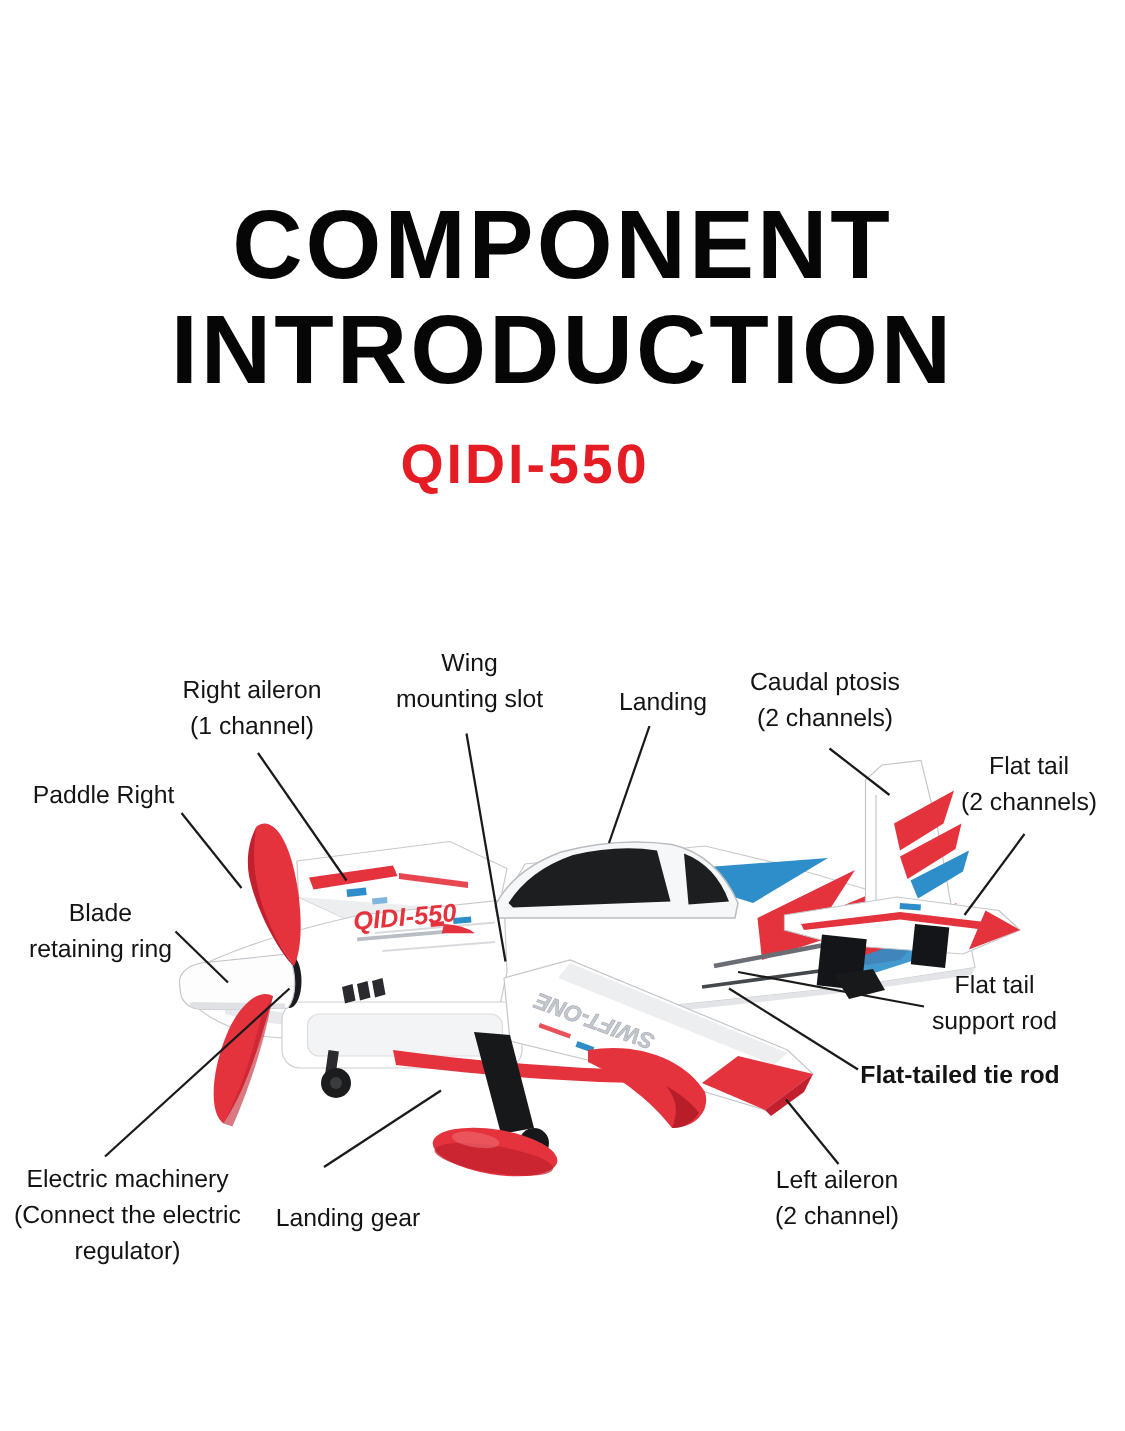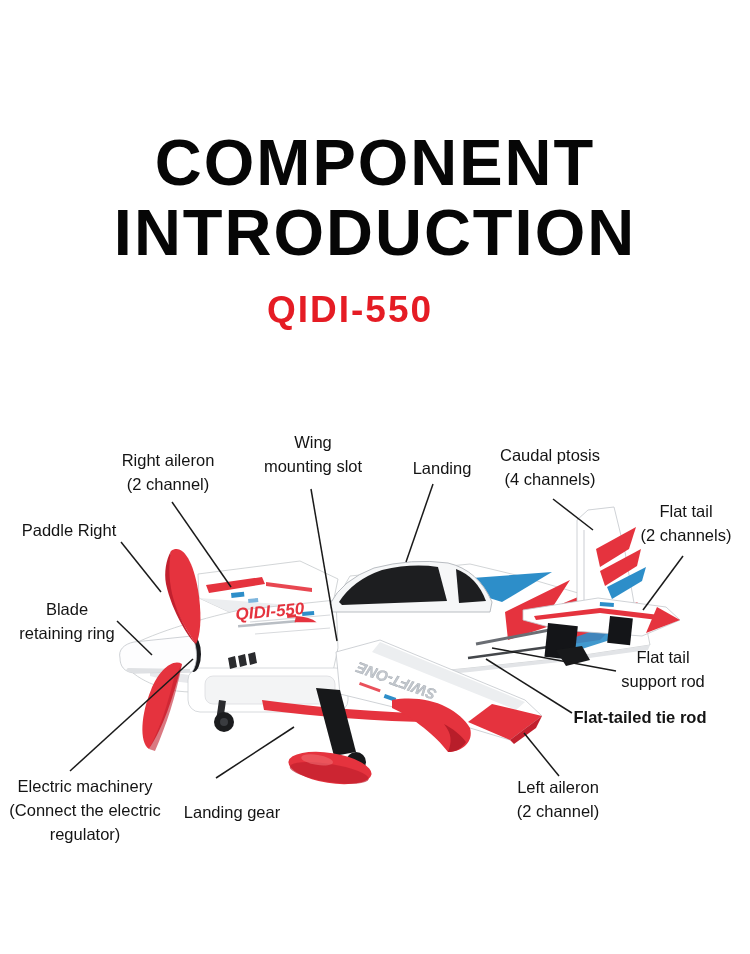--- a/index.html
+++ b/index.html
@@ -177,26 +177,26 @@
         <line x1="117" y1="621" x2="152" y2="655"></line>
         <line x1="616" y1="671" x2="492" y2="648"></line>
         <line x1="572" y1="713" x2="486" y2="659"></line>
         <line x1="70" y1="771" x2="193" y2="659"></line>
         <line x1="216" y1="778" x2="294" y2="727"></line>
         <line x1="559" y1="776" x2="524" y2="733"></line>
       </g>
     </svg>
 
     <div class="lbl lbl-right-aileron">Right aileron
-(2 channel)</div>
+(1 channel)</div>
     <div class="lbl lbl-wing-mounting-slot">Wing
 mounting slot</div>
     <div class="lbl lbl-fuselage">Landing</div>
     <div class="lbl lbl-caudal-ptosis">Caudal ptosis
-(4 channels)</div>
+(2 channels)</div>
     <div class="lbl lbl-flat-tail">Flat tail
 (2 channels)</div>
     <div class="lbl lbl-paddle-blade">Paddle Right</div>
     <div class="lbl lbl-blade-retaining-ring">Blade
 retaining ring</div>
     <div class="lbl lbl-flat-tail-support-rod">Flat tail
 support rod</div>
     <div class="lbl lbl-flat-tailed-tie-rod">Flat-tailed tie rod</div>
     <div class="lbl lbl-electric-machinery">Electric machinery
 (Connect the electric

